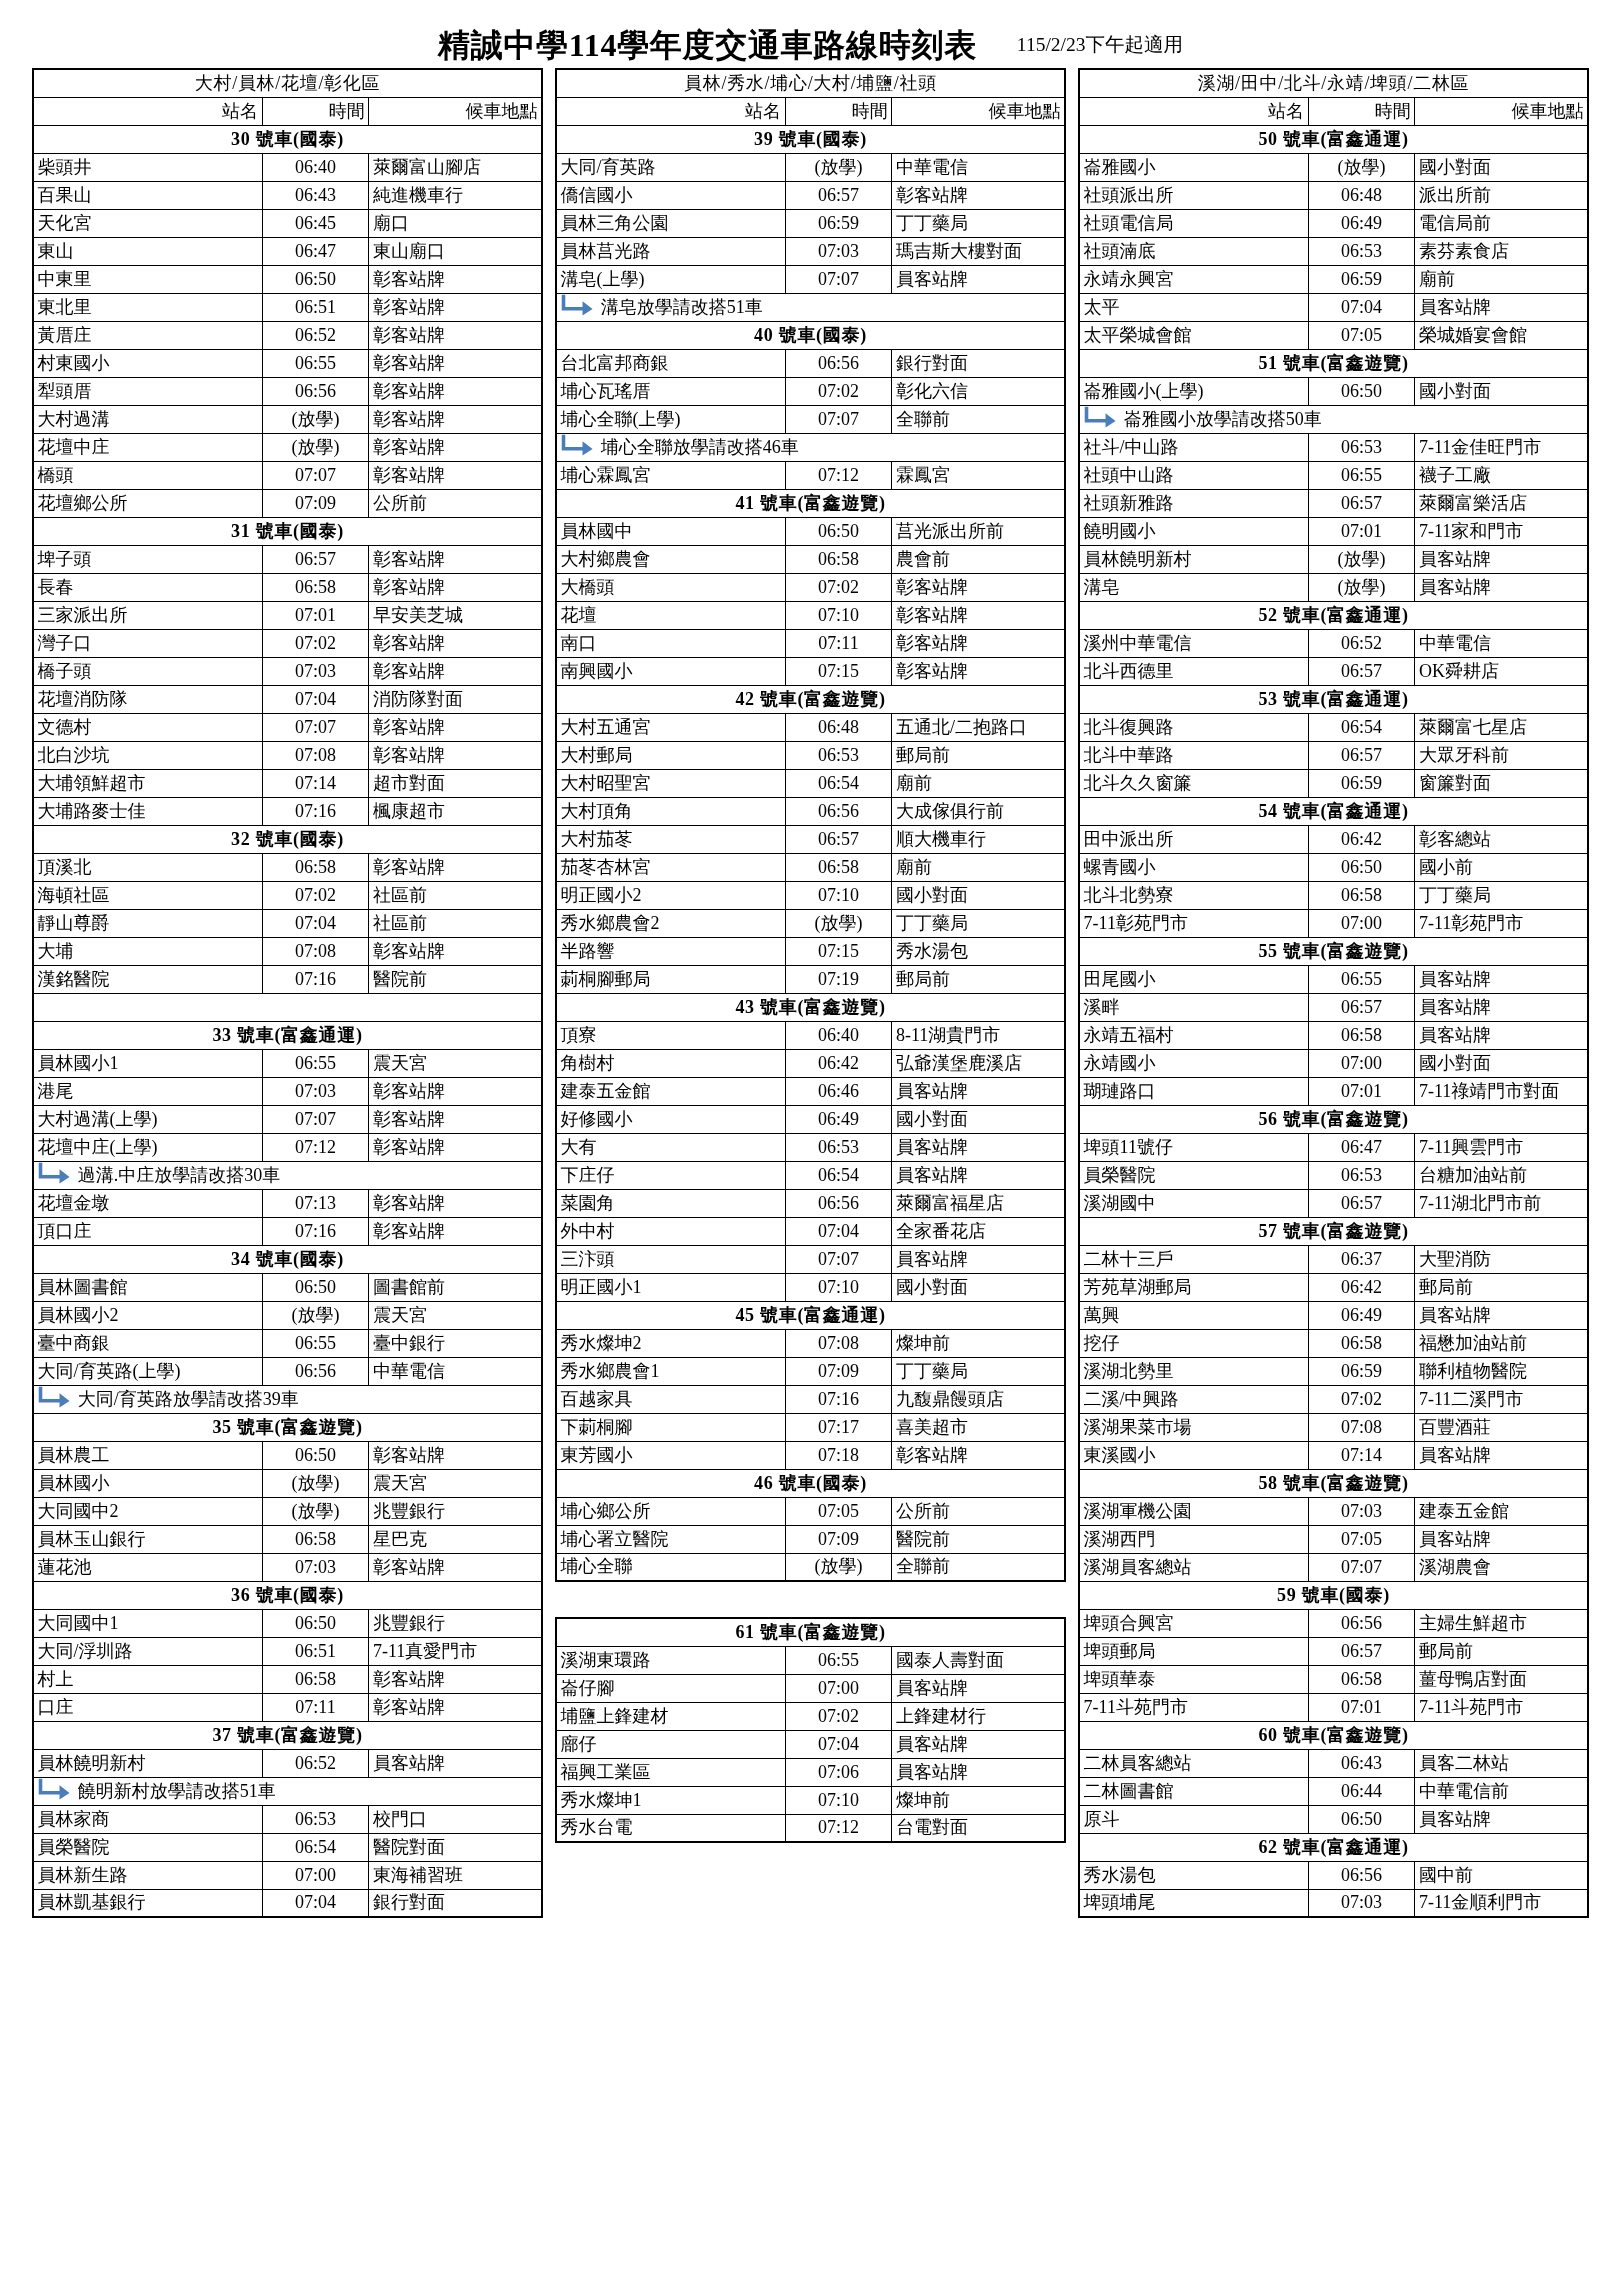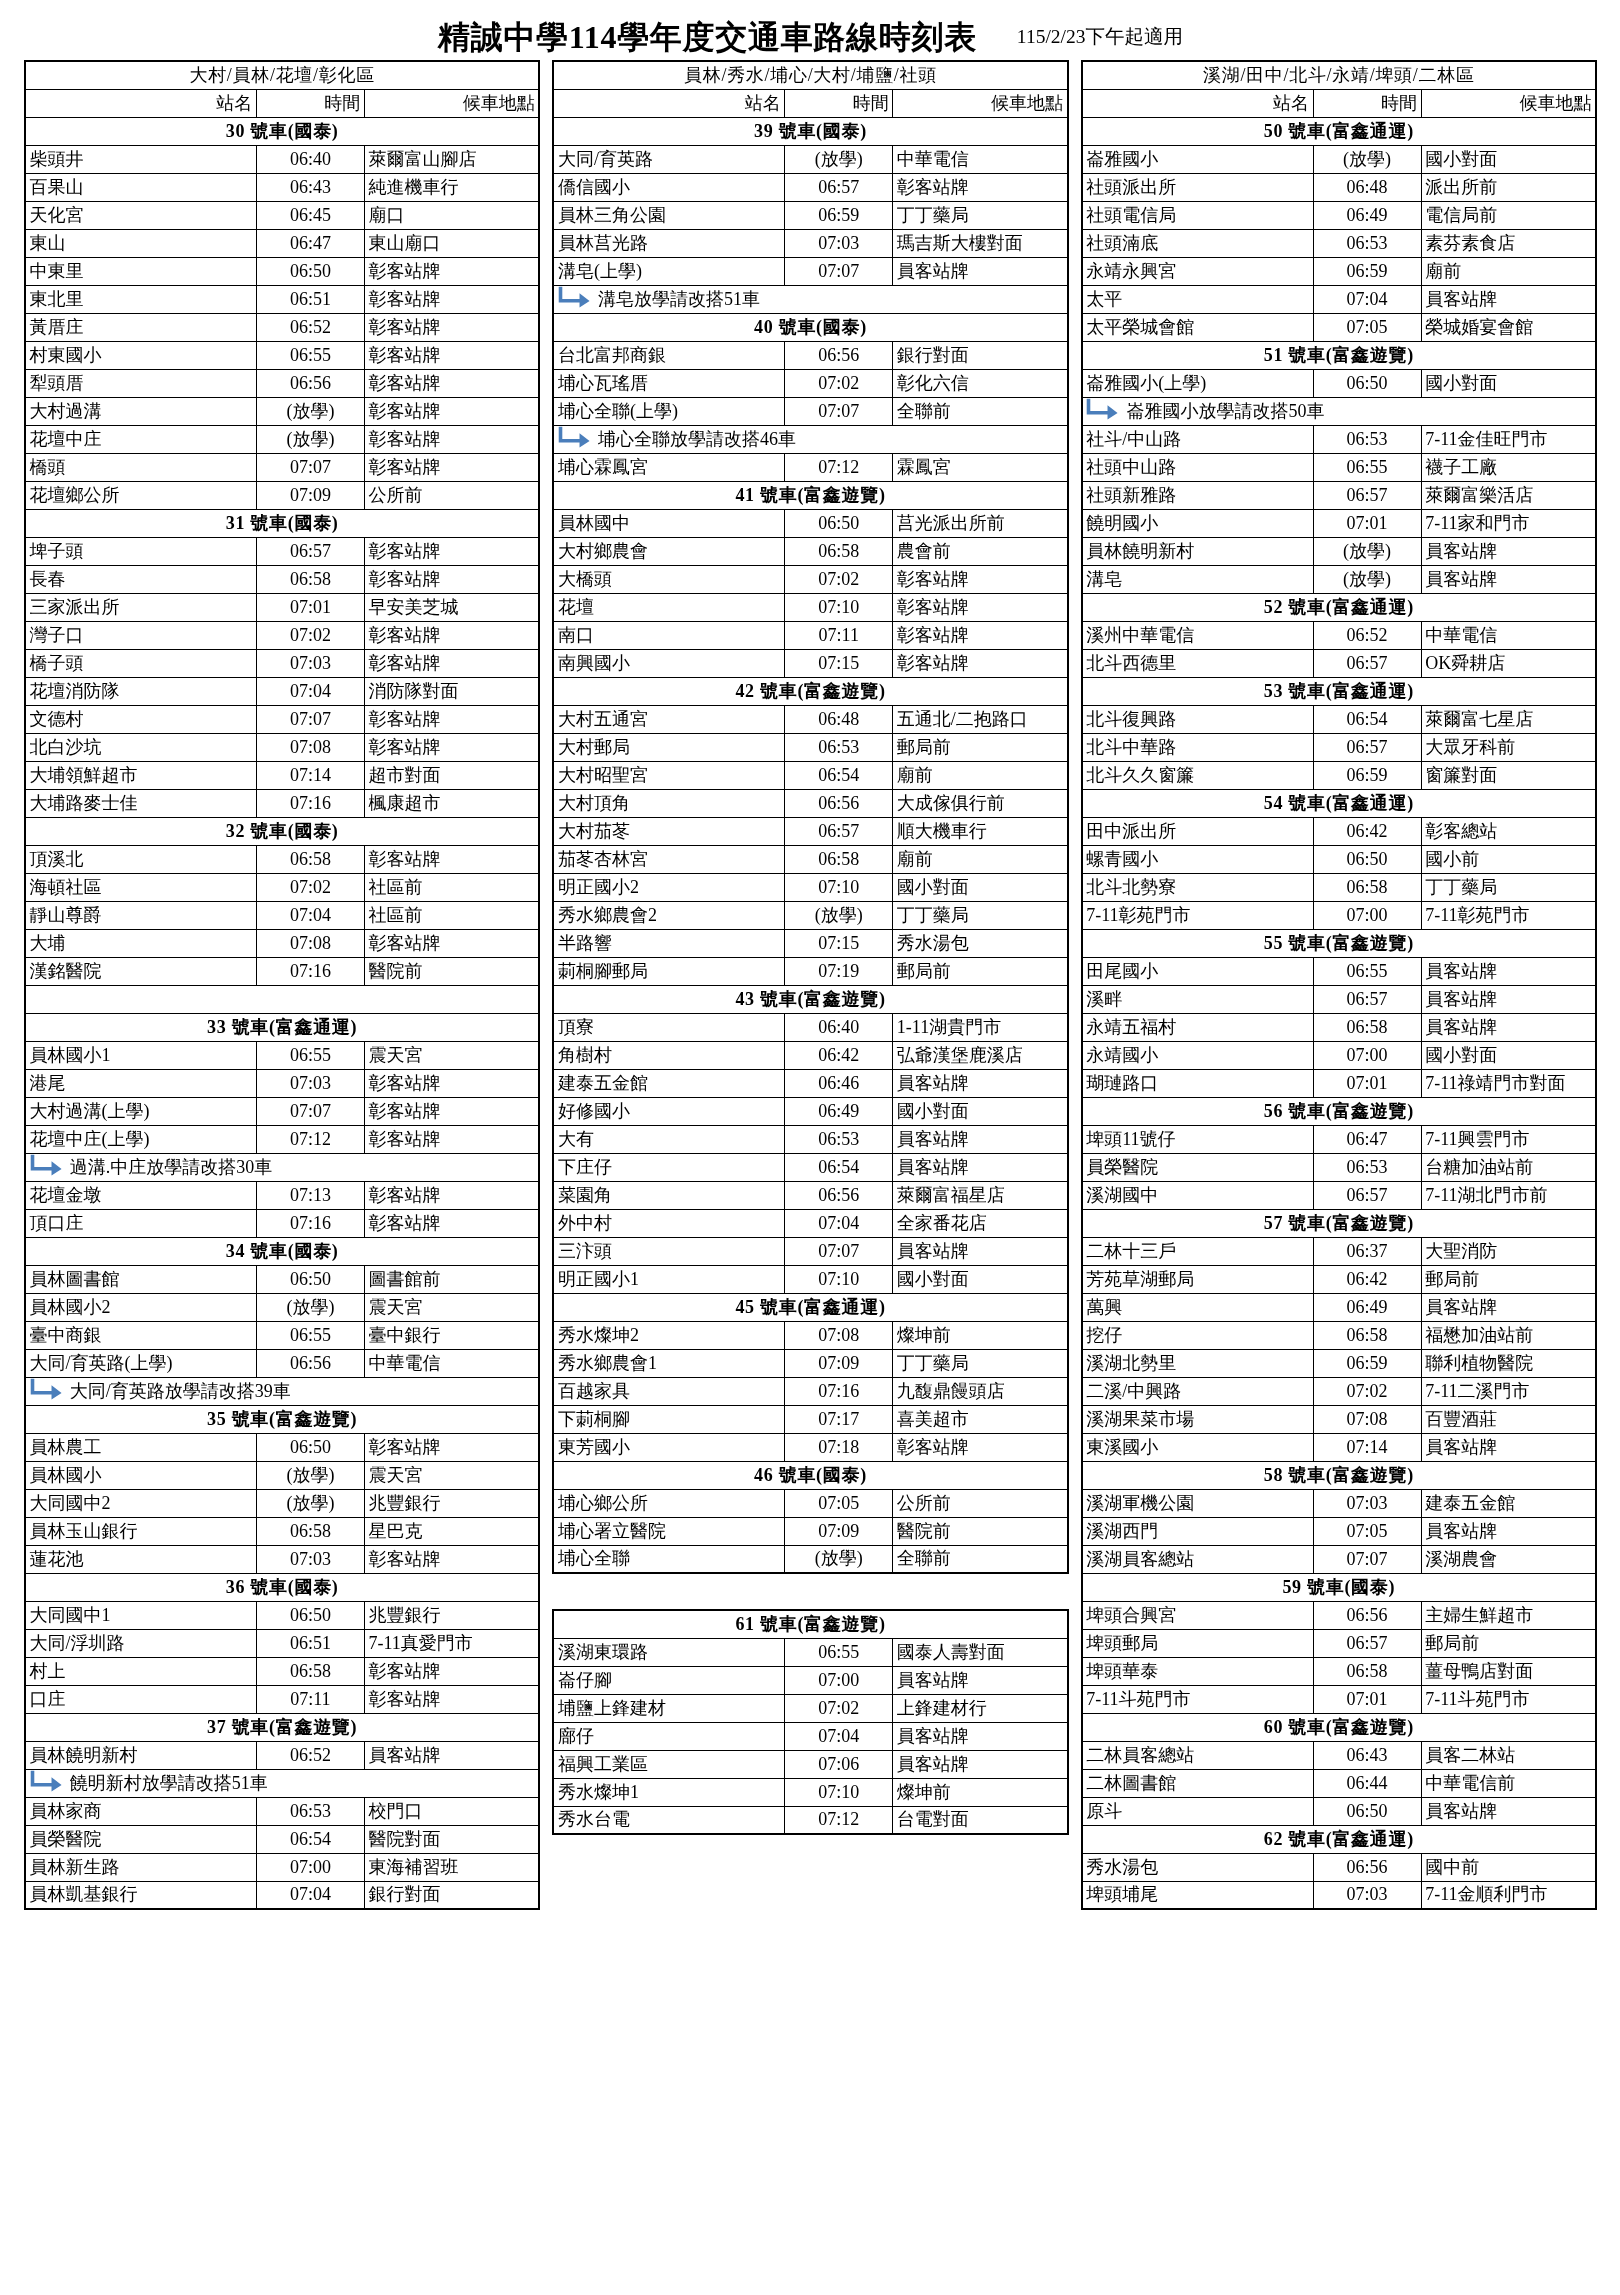--- a/index.html
+++ b/index.html
@@ -2,21 +2,21 @@
 <html style="font-size:11.5px"><head>
 <meta charset="utf-8">
 <style>
   html,body{margin:0;padding:0;background:#fff;}
   body{
     width:1621px; height:2295px;
     font-family:"Liberation Serif","DejaVu Serif",serif;
     color:#000;
     -webkit-font-smoothing:none;
   }
-  .page{position:relative;width:1621px;height:1798px;box-sizing:border-box;padding:4px;}
+  .page{position:relative;width:1621px;height:1798px;box-sizing:border-box;padding:12px;}
 
   
   .titlebar{
     display:flex;align-items:flex-end;justify-content:center;
     height:56px;padding-top:19px;box-sizing:border-box;
   }
   .title{
     font-size:32px;font-weight:bold;letter-spacing:0.7px;
     font-family:"Liberation Serif","DejaVu Serif",serif;
   }
@@ -576,21 +576,21 @@
               <td class="stop">莿桐腳郵局</td>
               <td class="time">07:19</td>
               <td class="place">郵局前</td>
             </tr>
             <tr class="buscap">
               <td colspan="3">43  號車(富鑫遊覽)</td>
             </tr>
             <tr>
               <td class="stop">頂寮</td>
               <td class="time">06:40</td>
-              <td class="place">1-11湖貴門市</td>
+              <td class="place">8-11湖貴門市</td>
             </tr>
             <tr>
               <td class="stop small">角樹村</td>
               <td class="time">06:42</td>
               <td class="place small">弘爺漢堡鹿溪店</td>
             </tr>
             <tr>
               <td class="stop">建泰五金館</td>
               <td class="time">06:46</td>
               <td class="place">員客站牌</td>

